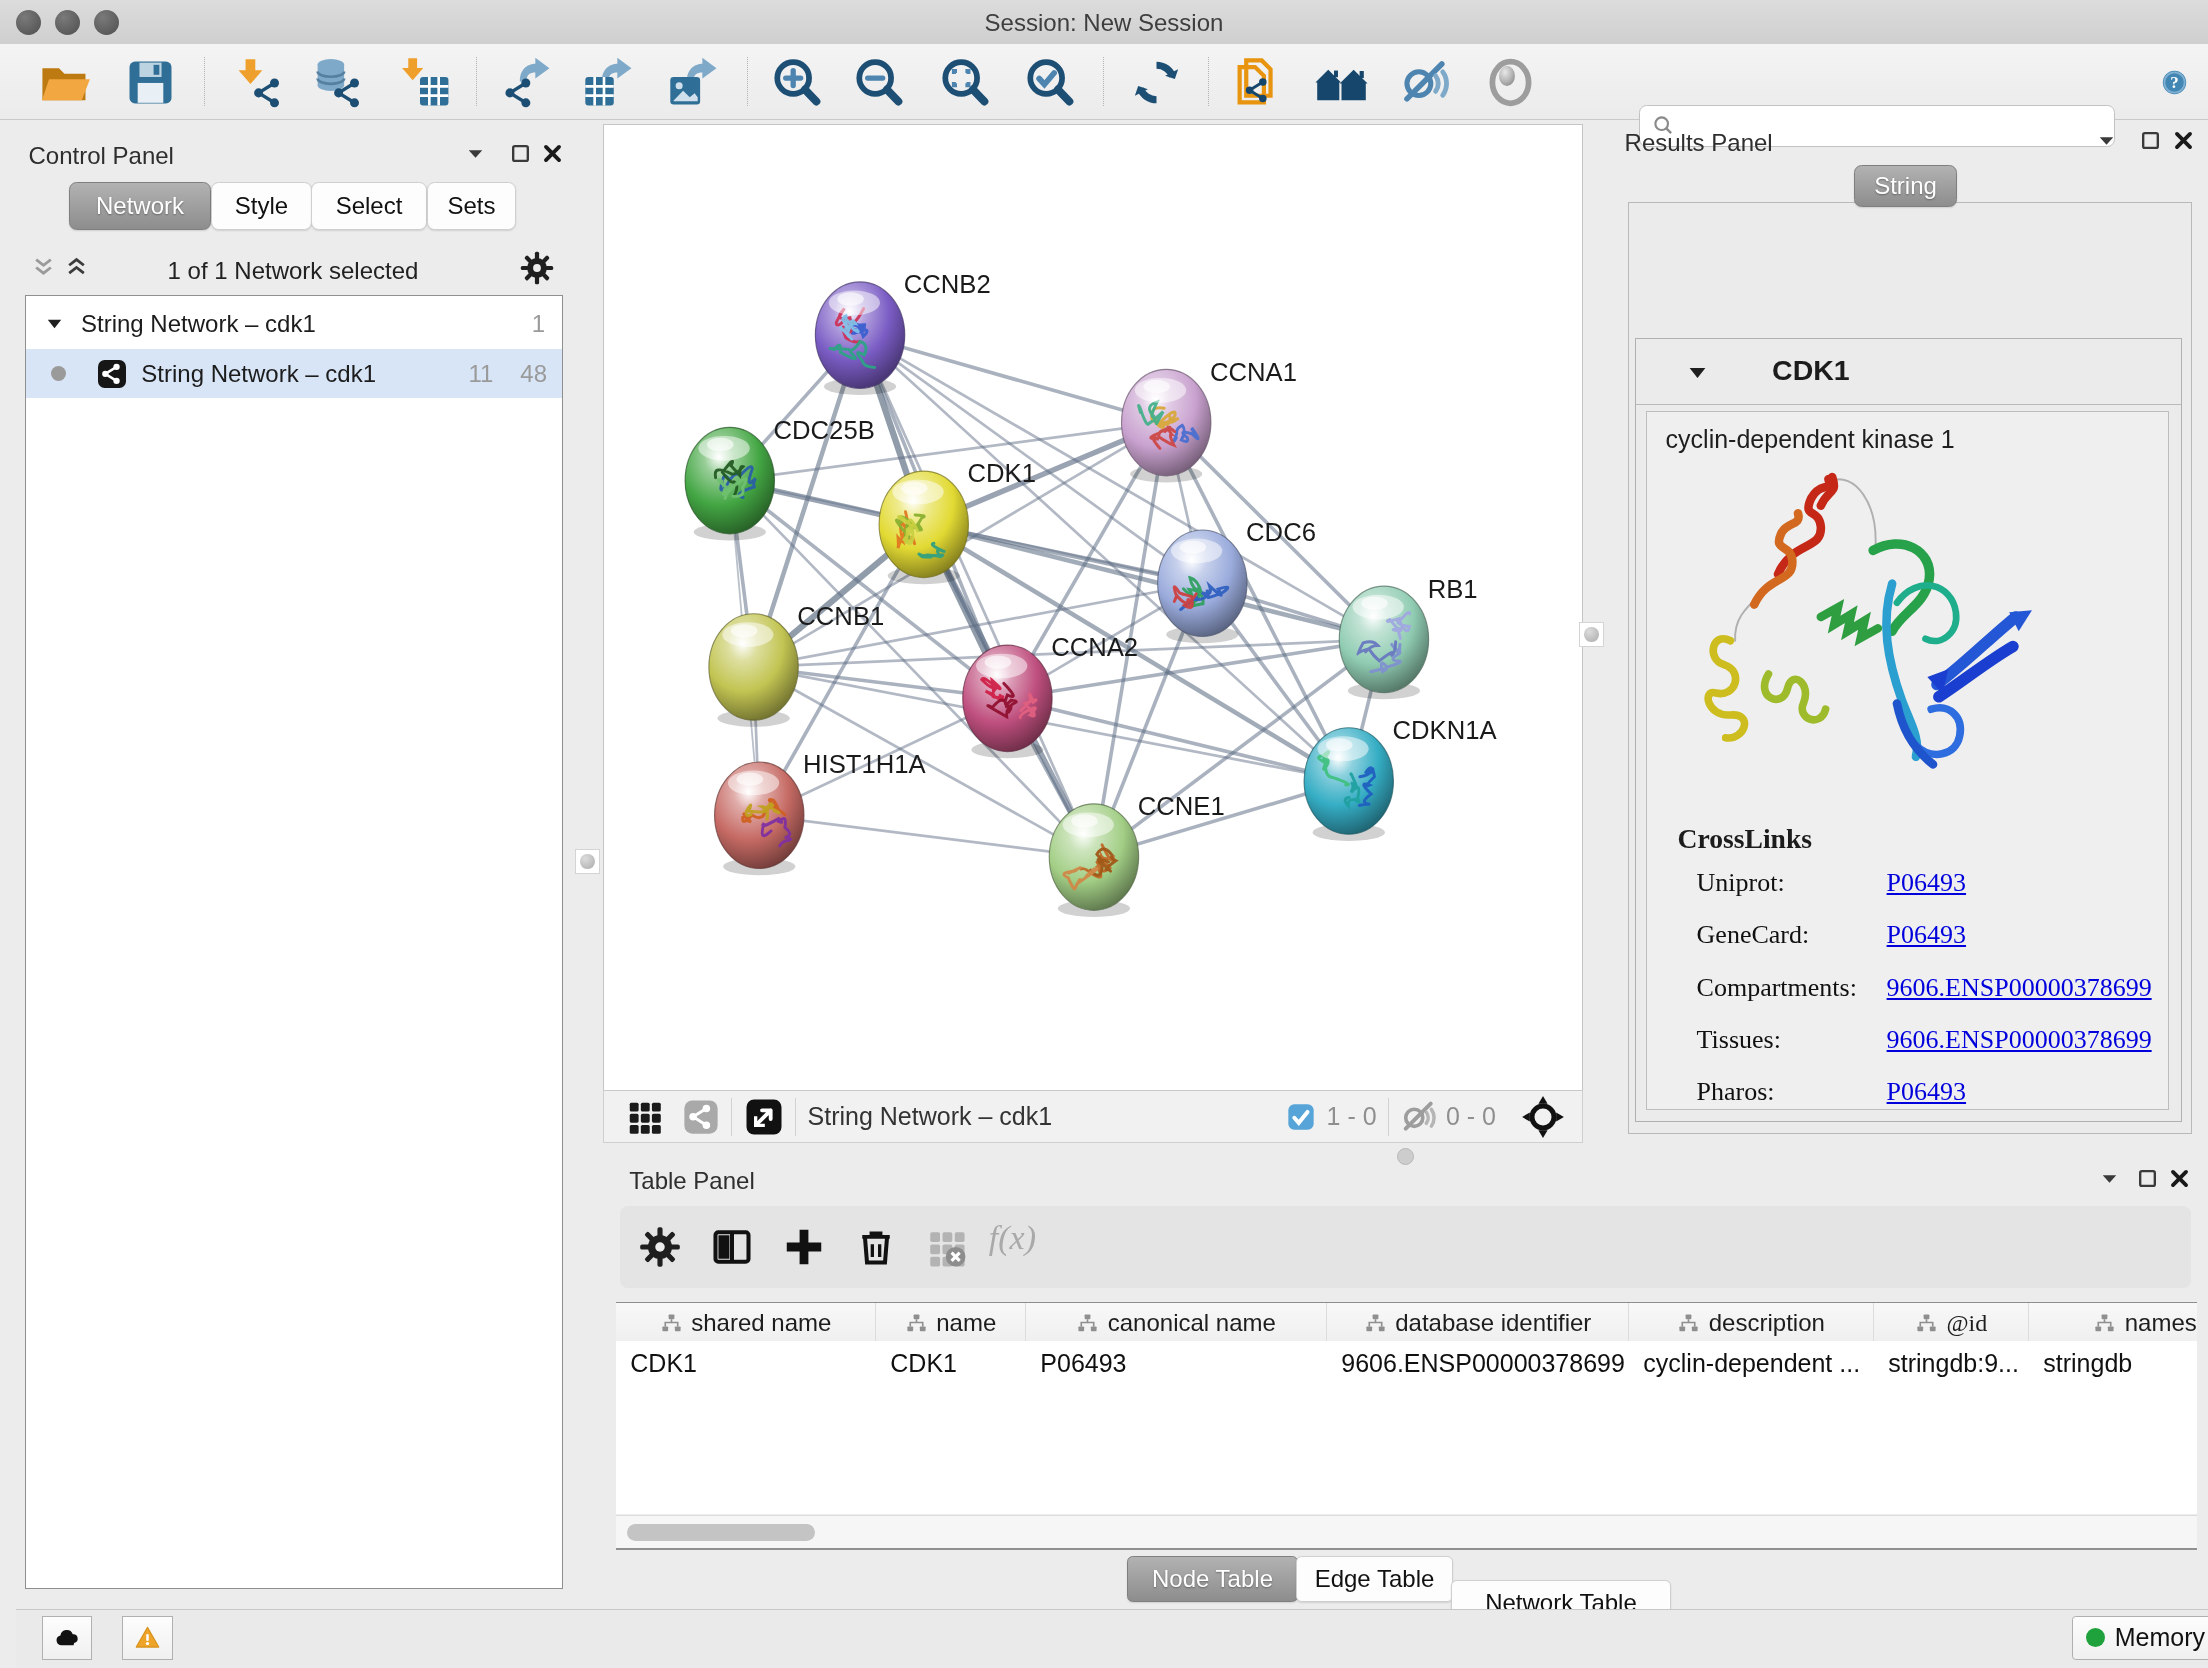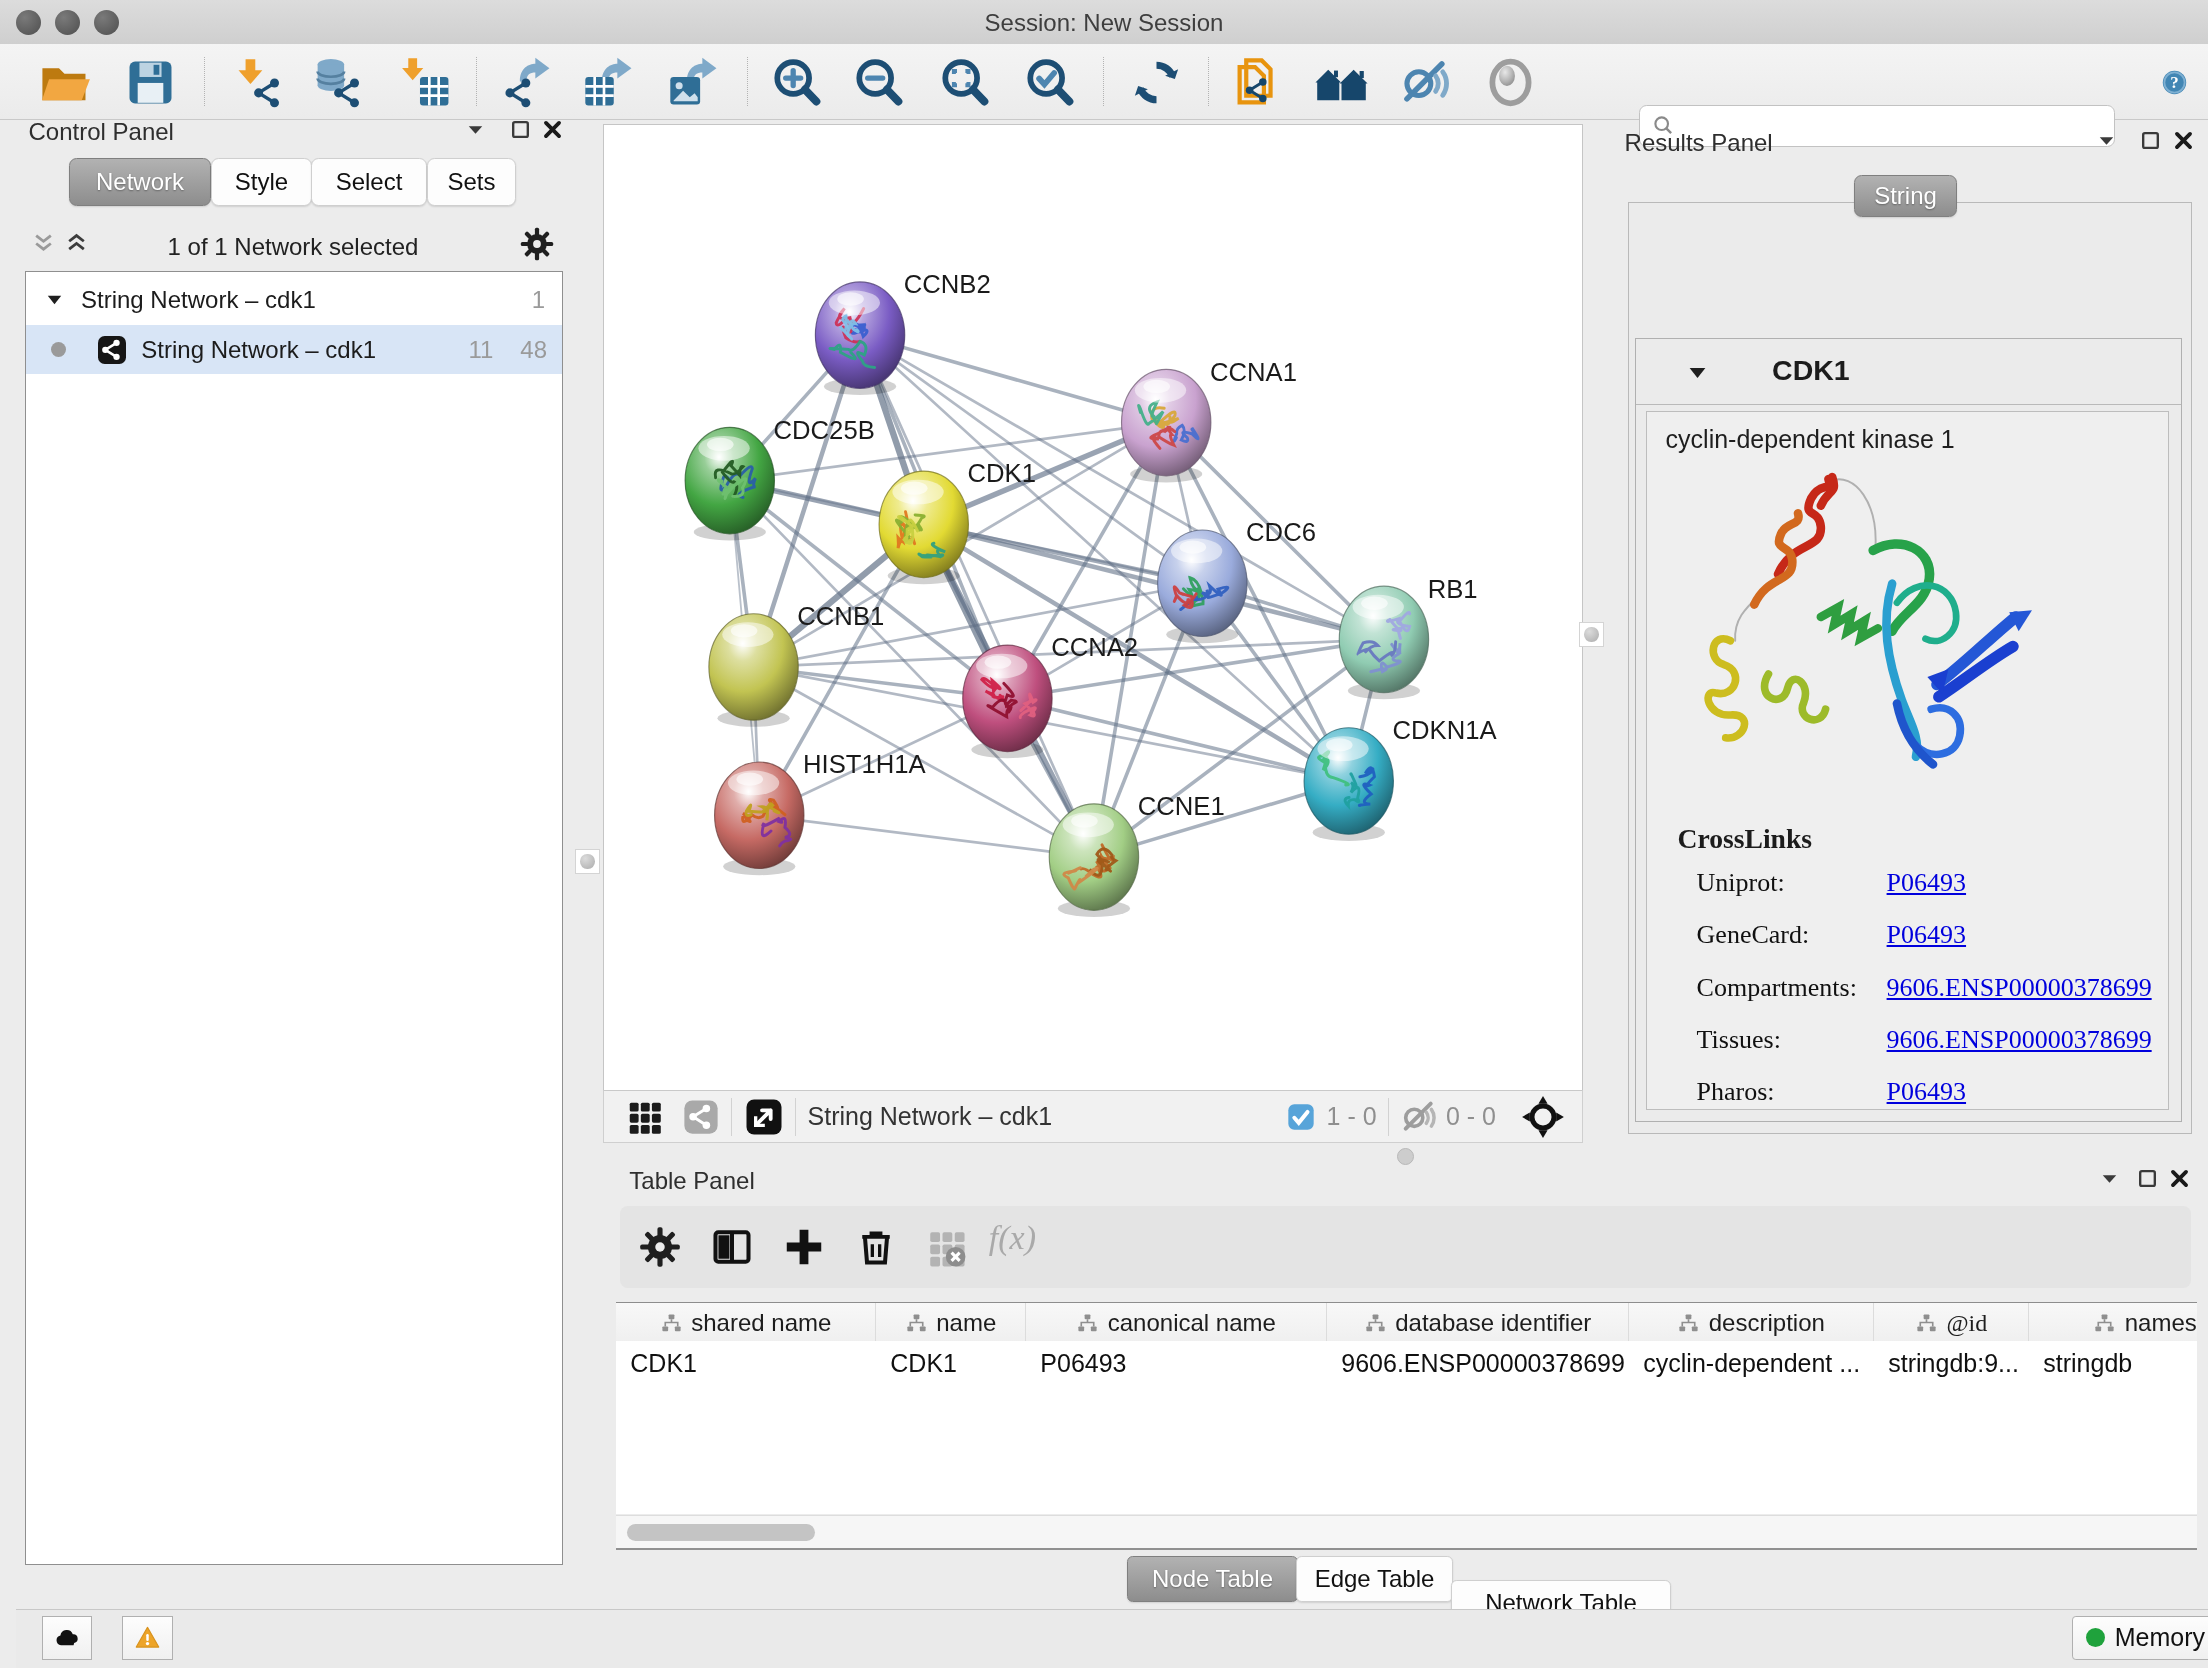--- a/index.html
+++ b/index.html
@@ -26,21 +26,21 @@
   #search-input{border:none;outline:none;flex:1;height:32px;font-size:23px;background:transparent;}
   
   .panel-title{font-size:24px;color:#2e2e2e;}
   .pctl{width:27px;height:27px;display:flex;align-items:center;justify-content:center;}
   .tab{display:flex;align-items:center;justify-content:center;font-size:24px;
     background:#fdfdfd;border:1px solid #cfcfcf;border-radius:7.6px;color:#111;
     box-shadow:0 1px 1.9px rgba(0,0,0,.12);}
   .tab.sel{background:linear-gradient(#b2b2b2,#8d8d8d);border-color:#7f7f7f;color:#fff;
     text-shadow:0 1px 1.9px rgba(0,0,0,.35);}
   
-  #control-panel{left:0;top:108px;width:564px;height:1465px;}
+  #control-panel{left:0;top:132px;width:564px;height:1465px;}
   #cp-box{left:25px;top:163px;width:536px;height:1292px;background:#fff;border:1.4px solid #8f8f8f;}
   .tree-row{position:absolute;left:0;width:100%;height:49px;display:flex;align-items:center;font-size:24px;}
   .tree-row.sel{background:#d8e5f6;}
   .cnt{color:#9a9a9a;}
   
   #net-canvas{left:603px;top:124px;width:978px;height:966px;background:#fff;border:1px solid #c5c5c5;}
   #net-status{left:603px;top:1090px;width:978px;height:51px;background:#f1f1f1;
     border:1px solid #cfcfcf;border-top:1px solid #c9c9c9;display:flex;align-items:center;}
   .nsep{width:0;height:38px;border-left:1px solid #d2d2d2;margin:0 11.4px;}
   .nstext{font-size:25px;color:#333;}
@@ -714,21 +714,21 @@
       <svg width="27" height="27" viewBox="0 0 24 24">
         <rect x="5.5" y="5.5" width="13" height="13" rx="1.5" fill="none" stroke="#3a3a3a" stroke-width="2.1"></rect>
       </svg>
     </span>
   <span class="pctl abs" style="left:553px;top:7.6px">
       <svg width="27" height="27" viewBox="0 0 24 24">
         <path d="M6.2,6.2 L17.8,17.8 M17.8,6.2 L6.2,17.8" stroke="#1a1a1a" stroke-width="3.4" stroke-linecap="round"></path>
       </svg>
     </span>
 
-  <div class="tab sel abs" style="left:237px;top:56px;width:101px;height:40px;z-index:2">String</div>
+  <div class="tab sel abs" style="left:237px;top:46px;width:101px;height:40px;z-index:2">String</div>
 
   <div id="rp-outer" class="abs">
 
     <div id="rp-cdk1" class="abs">
       <span class="pctl abs" style="left:48px;top:21px">
           <svg width="27" height="27" viewBox="0 0 24 24">
             <path d="M5,7 H19 L12,16 Z" fill="#1f1f1f"></path>
           </svg>
         </span>
       <span class="abs" style="left:136px;top:15px;font-size:28.5px;font-weight:bold">CDK1</span>

